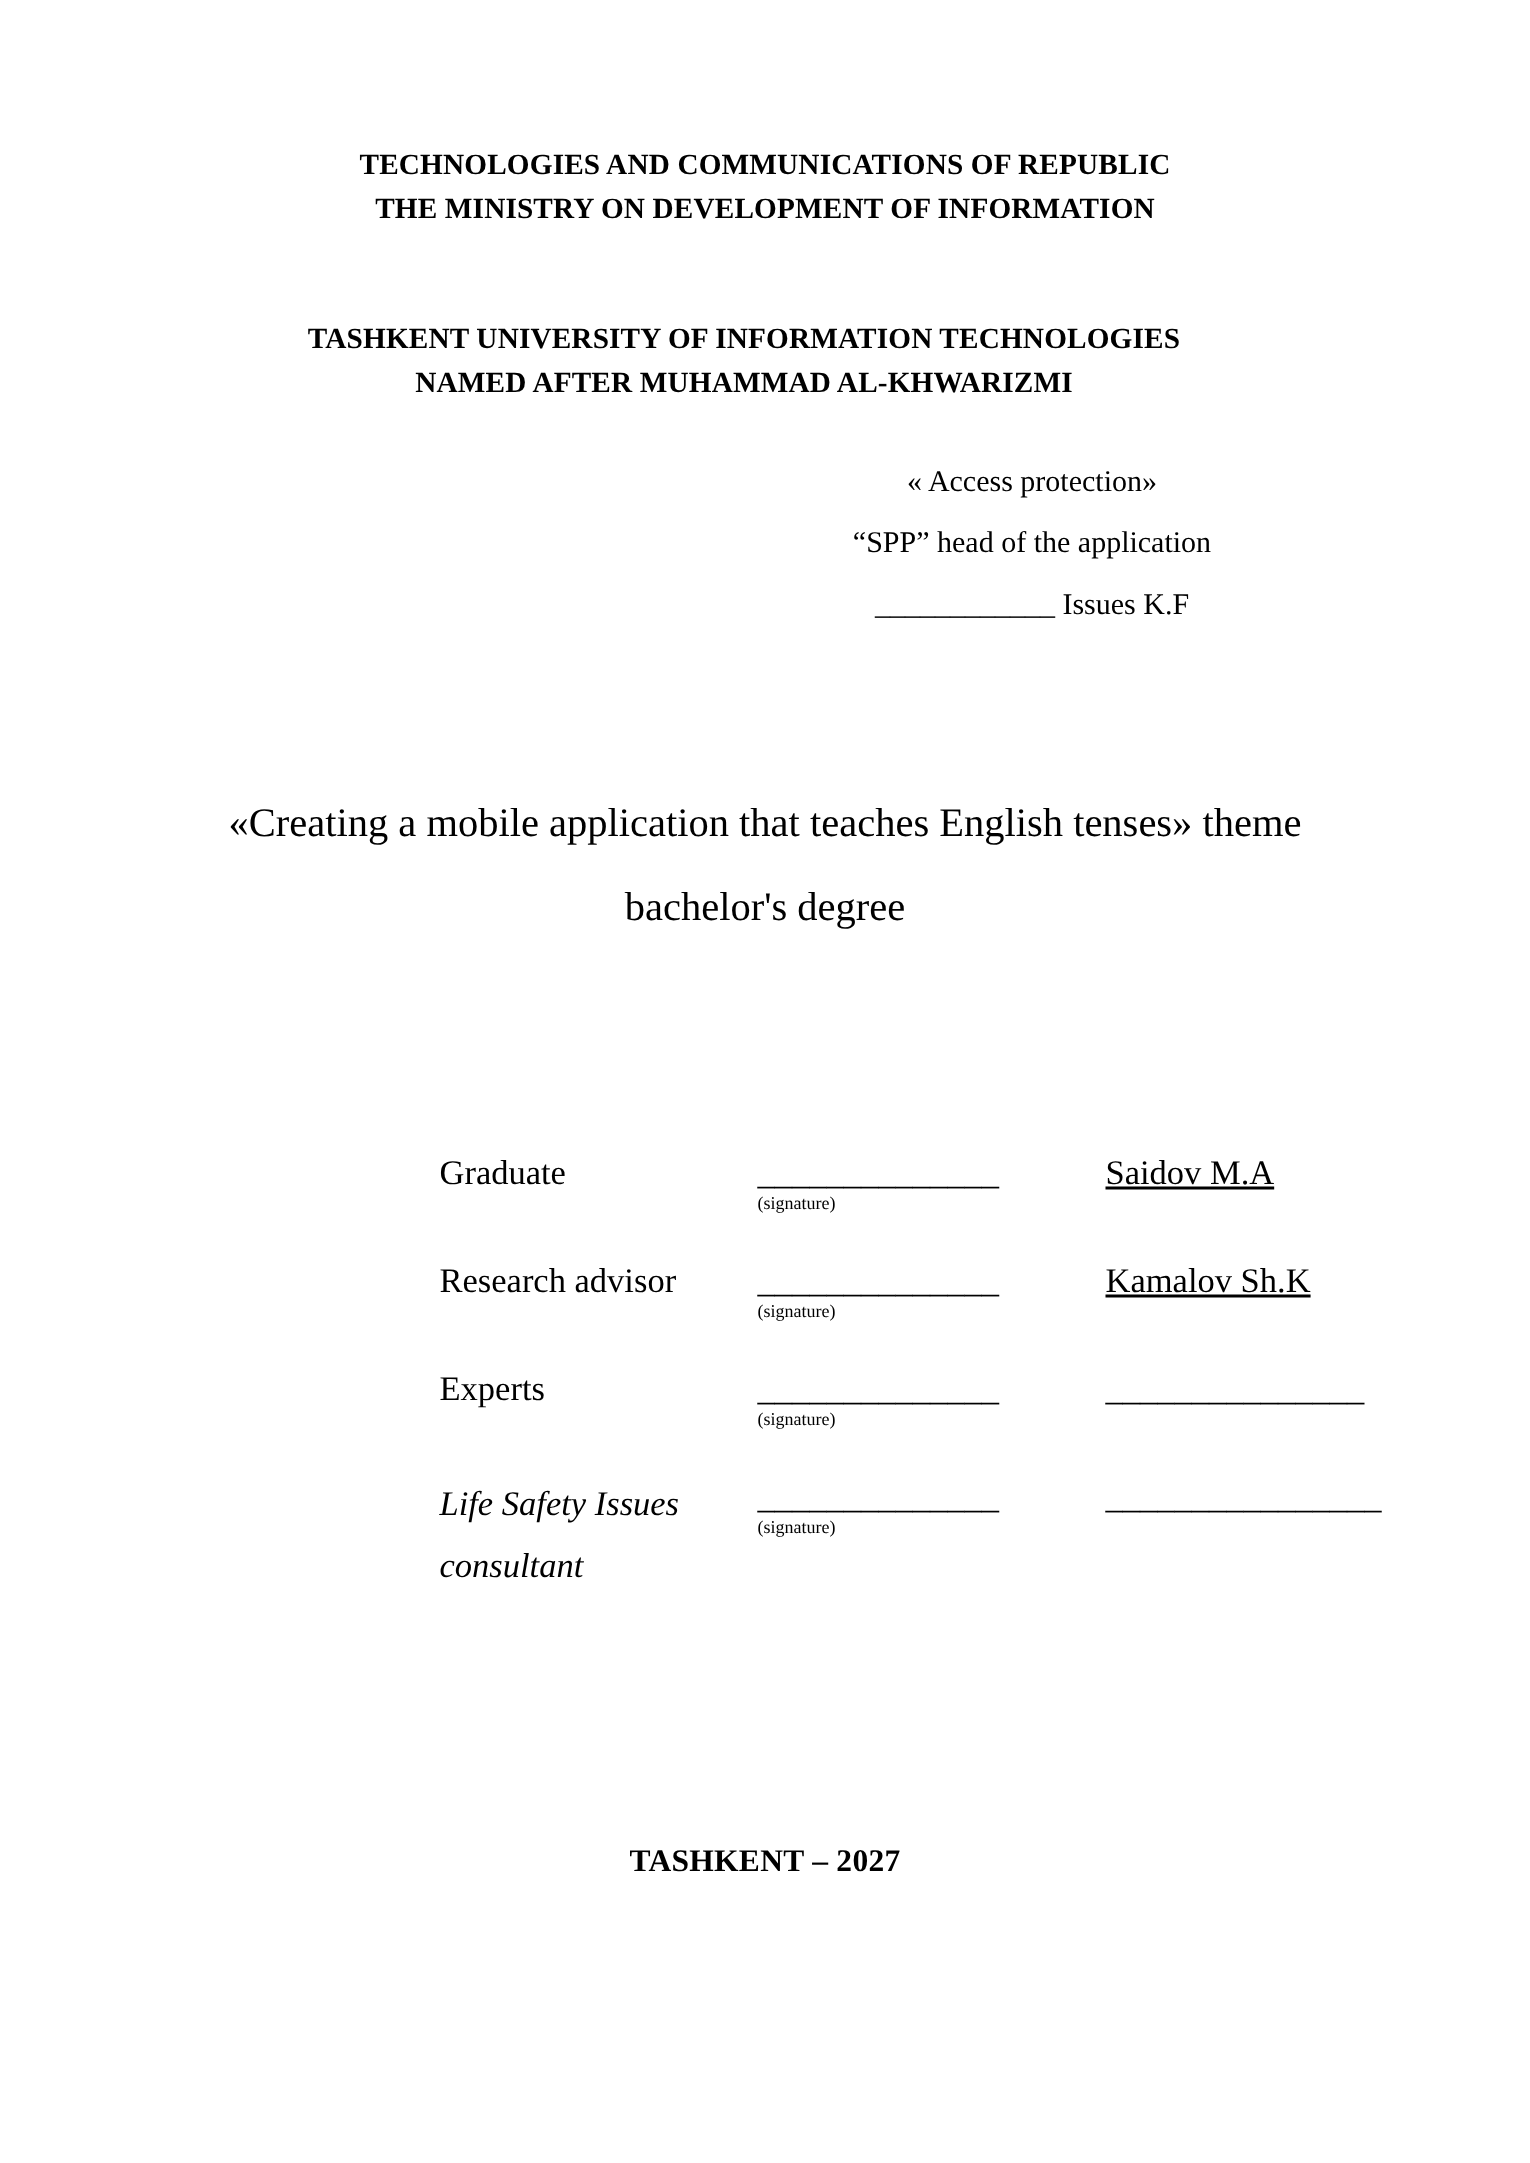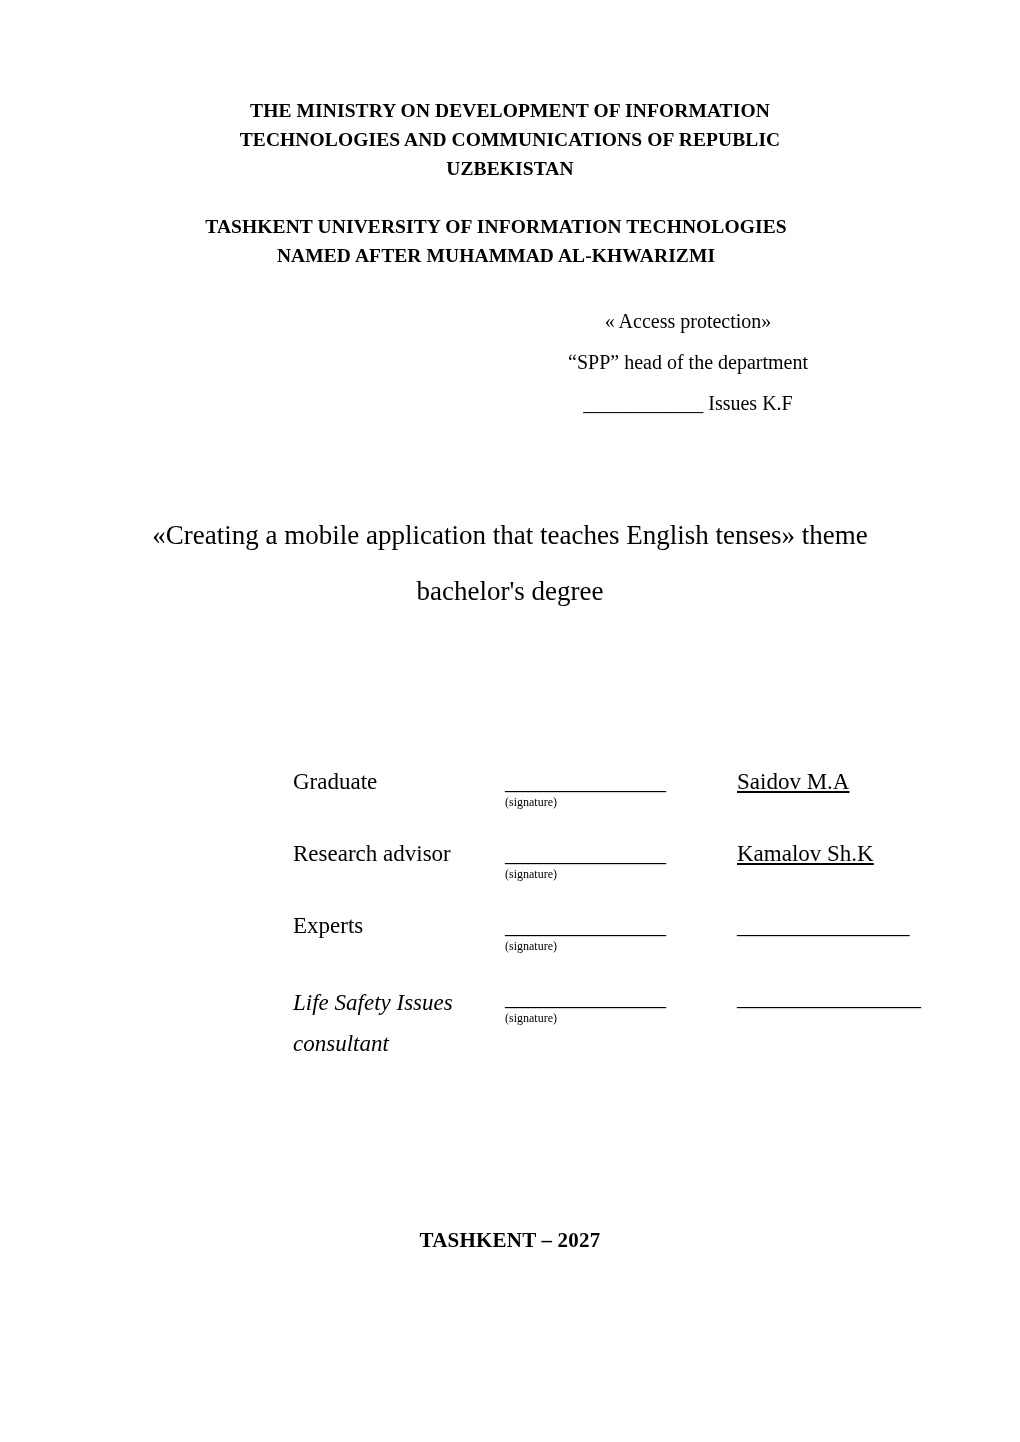--- a/index.html
+++ b/index.html
@@ -57,21 +57,21 @@
     white-space: nowrap;
   }
   .approval .appr-line {
     display: block;
   }
 
   
   .thesis-title {
     position: absolute;
     left: 150px;
-    top: 507px;
+    top: 520px;
     width: 720px;
     text-align: center;
     font-size: 27px;
     line-height: 56px;
   }
 
   
   .sig-table {
     position: absolute;
     left: 293px;
@@ -134,33 +134,32 @@
     font-size: 21px;
     letter-spacing: 0.2px;
   }
 </style>
 </head>
 <body>
 
 <div class="page">
 
   <div class="org-header">
+    <span class="org-line">TECHNOLOGIES AND COMMUNICATIONS OF REPUBLIC</span>
     <span class="org-line">THE MINISTRY ON DEVELOPMENT OF INFORMATION</span>
-    <span class="org-line">TECHNOLOGIES AND COMMUNICATIONS OF REPUBLIC</span>
-    <span class="org-line">UZBEKISTAN</span>
   </div>
 
   <div class="university">
     <span class="org-line">TASHKENT UNIVERSITY OF INFORMATION TECHNOLOGIES</span>
     <span class="org-line">NAMED AFTER MUHAMMAD AL-KHWARIZMI</span>
   </div>
 
   <div class="approval">
     <span class="appr-line">« Access protection»</span>
-    <span class="appr-line">“SPP” head of the department</span>
+    <span class="appr-line">“SPP” head of the application</span>
     <span class="appr-line">____________ Issues K.F</span>
   </div>
 
   <div class="thesis-title">«Creating a mobile application that teaches English tenses» theme bachelor's degree</div>
 
   <table class="sig-table">
     <tbody>
       <tr>
         <td class="col-role">
           <span class="role-text">Graduate</span>

